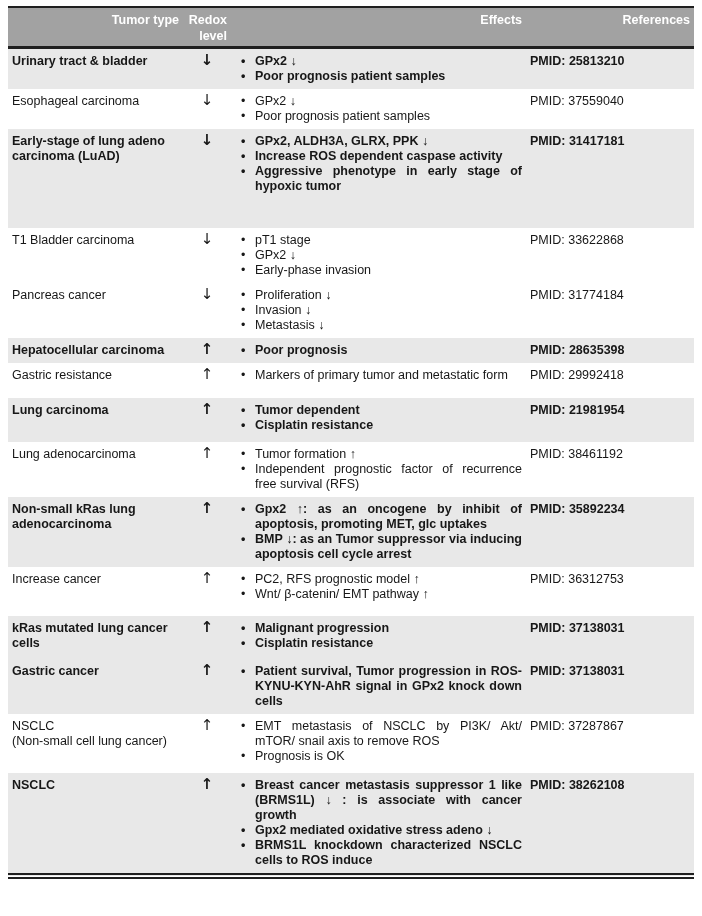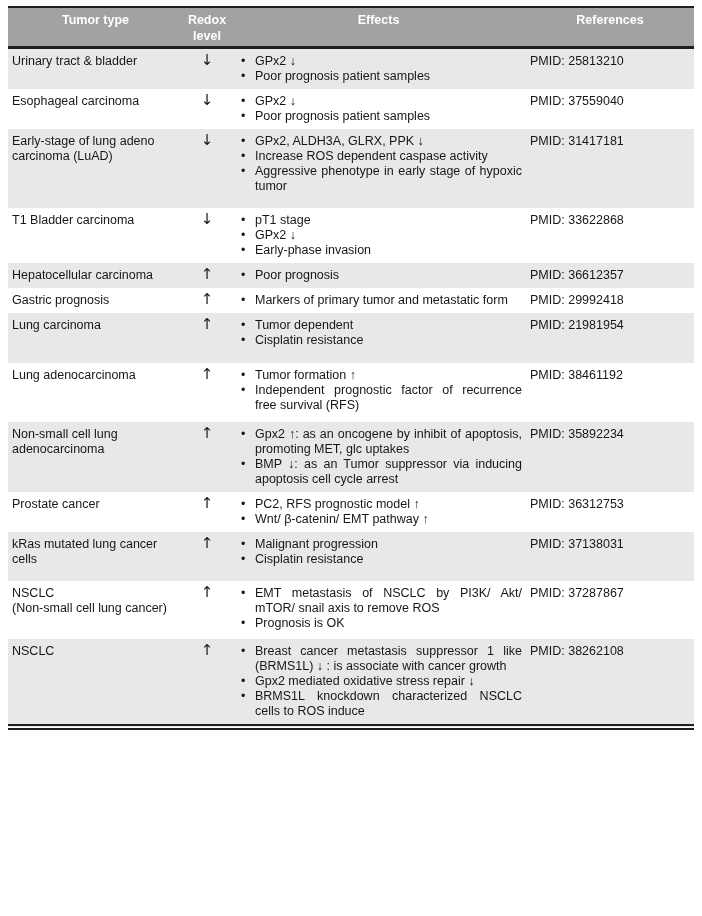--- a/index.html
+++ b/index.html
@@ -30,54 +30,54 @@
     line-height:15px;
   }
   col.c-tumor{width:175px;}
   col.c-redox{width:48px;}
   col.c-effects{width:295px;}
   col.c-ref{width:168px;}
   thead th{
     background:var(--header-bg);
     color:var(--header-text);
     font-weight:700;
-    text-align:center;
+    text-align:right;
     vertical-align:top;
     padding:4px 4px 2px 4px;
     border-bottom:3px solid var(--border);
     height:36px;
     font-size:12.5px;
     line-height:16px;
   }
   tbody td{
     vertical-align:top;
     padding:5px 4px;
     background:var(--row-bg);
   }
-  tbody tr.shaded td{background:var(--row-alt-bg);}
+  tbody tr.shaded td{background:var(--row-alt-bg);font-weight:bold;}
   td.col-tumor{white-space:pre-line;}
   td.col-redox{text-align:center;padding-top:4px;}
   .arrow{
     font-size:15px;
     font-family:"DejaVu Sans",sans-serif;
     line-height:15px;
   }
   ul.effects{margin:0;padding:0;list-style:none;}
   ul.effects li{
     position:relative;
     padding-left:20px;
     text-align:justify;
   }
   ul.effects li::before{
     content:"\2022";
     position:absolute;
     left:6px;top:0;
   }
   
-  tbody tr:nth-child(3) td{padding-bottom:14px;margin-left:28px;}
+  tbody tr:nth-child(3) td{padding-bottom:34px;margin-left:28px;}
   tbody tr:nth-child(7) td{padding-bottom:15px;}
   tbody tr:nth-child(8) td{padding-bottom:9px;}
   tbody tr:nth-child(11) td{padding-bottom:14px;}
   tbody tr:nth-child(12) td{padding-bottom:8px;}
   tbody tr:nth-child(14) td{padding-bottom:9px;}
 </style>
 </head>
 <body>
 
 <div class="page">
@@ -137,32 +137,44 @@
           <td class="col-redox"><span class="arrow">↓</span></td>
           <td class="col-effects">
             <ul class="effects">
               <li>pT1 stage</li>
               <li>GPx2 ↓</li>
               <li>Early-phase invasion</li>
             </ul>
           </td>
           <td class="col-ref">PMID: 33622868</td>
         </tr>
+        <tr>
+          <td class="col-tumor">Pancreas cancer</td>
+          <td class="col-redox"><span class="arrow">↓</span></td>
+          <td class="col-effects">
+            <ul class="effects">
+              <li>Proliferation ↓</li>
+              <li>Invasion ↓</li>
+              <li>Metastasis ↓</li>
+            </ul>
+          </td>
+          <td class="col-ref">PMID: 31774184</td>
+        </tr>
         <tr class="shaded">
           <td class="col-tumor">Hepatocellular carcinoma</td>
           <td class="col-redox"><span class="arrow">↑</span></td>
           <td class="col-effects">
             <ul class="effects">
               <li>Poor prognosis</li>
             </ul>
           </td>
-          <td class="col-ref">PMID: 36612357</td>
-        </tr>
-        <tr>
-          <td class="col-tumor">Gastric prognosis</td>
+          <td class="col-ref">PMID: 28635398</td>
+        </tr>
+        <tr>
+          <td class="col-tumor">Gastric resistance</td>
           <td class="col-redox"><span class="arrow">↑</span></td>
           <td class="col-effects">
             <ul class="effects">
               <li>Markers of primary tumor and metastatic form</li>
             </ul>
           </td>
           <td class="col-ref">PMID: 29992418</td>
         </tr>
         <tr class="shaded">
           <td class="col-tumor">Lung carcinoma</td>
@@ -180,33 +192,33 @@
           <td class="col-redox"><span class="arrow">↑</span></td>
           <td class="col-effects">
             <ul class="effects">
               <li>Tumor formation ↑</li>
               <li>Independent prognostic factor of recurrence free survival (RFS)</li>
             </ul>
           </td>
           <td class="col-ref">PMID: 38461192</td>
         </tr>
         <tr class="shaded">
-          <td class="col-tumor">Non-small cell lung
+          <td class="col-tumor">Non-small kRas lung
 adenocarcinoma</td>
           <td class="col-redox"><span class="arrow">↑</span></td>
           <td class="col-effects">
             <ul class="effects">
               <li>Gpx2 ↑: as an oncogene by inhibit of apoptosis, promoting MET, glc uptakes</li>
               <li>BMP ↓: as an Tumor suppressor via inducing apoptosis cell cycle arrest</li>
             </ul>
           </td>
           <td class="col-ref">PMID: 35892234</td>
         </tr>
         <tr>
-          <td class="col-tumor">Prostate cancer</td>
+          <td class="col-tumor">Increase cancer</td>
           <td class="col-redox"><span class="arrow">↑</span></td>
           <td class="col-effects">
             <ul class="effects">
               <li>PC2, RFS prognostic model ↑</li>
               <li>Wnt/ β-catenin/ EMT pathway ↑</li>
             </ul>
           </td>
           <td class="col-ref">PMID: 36312753</td>
         </tr>
         <tr class="shaded">
@@ -214,39 +226,49 @@
 cells</td>
           <td class="col-redox"><span class="arrow">↑</span></td>
           <td class="col-effects">
             <ul class="effects">
               <li>Malignant progression</li>
               <li>Cisplatin resistance</li>
             </ul>
           </td>
           <td class="col-ref">PMID: 37138031</td>
         </tr>
+        <tr class="shaded">
+          <td class="col-tumor">Gastric cancer</td>
+          <td class="col-redox"><span class="arrow">↑</span></td>
+          <td class="col-effects">
+            <ul class="effects">
+              <li>Patient survival, Tumor progression in ROS-KYNU-KYN-AhR signal in GPx2 knock down cells</li>
+            </ul>
+          </td>
+          <td class="col-ref">PMID: 37138031</td>
+        </tr>
         <tr>
           <td class="col-tumor">NSCLC
 (Non-small cell lung cancer)</td>
           <td class="col-redox"><span class="arrow">↑</span></td>
           <td class="col-effects">
             <ul class="effects">
               <li>EMT metastasis of NSCLC by PI3K/ Akt/ mTOR/ snail axis to remove ROS</li>
               <li>Prognosis is OK</li>
             </ul>
           </td>
           <td class="col-ref">PMID: 37287867</td>
         </tr>
         <tr class="shaded">
           <td class="col-tumor">NSCLC</td>
           <td class="col-redox"><span class="arrow">↑</span></td>
           <td class="col-effects">
             <ul class="effects">
               <li>Breast cancer metastasis suppressor 1 like (BRMS1L) ↓ : is associate with cancer growth</li>
-              <li>Gpx2 mediated oxidative stress repair ↓</li>
+              <li>Gpx2 mediated oxidative stress adeno ↓</li>
               <li>BRMS1L knockdown characterized NSCLC cells to ROS induce</li>
             </ul>
           </td>
           <td class="col-ref">PMID: 38262108</td>
         </tr>
       </tbody>
   </table>
 </div>
 
 </body></html>

